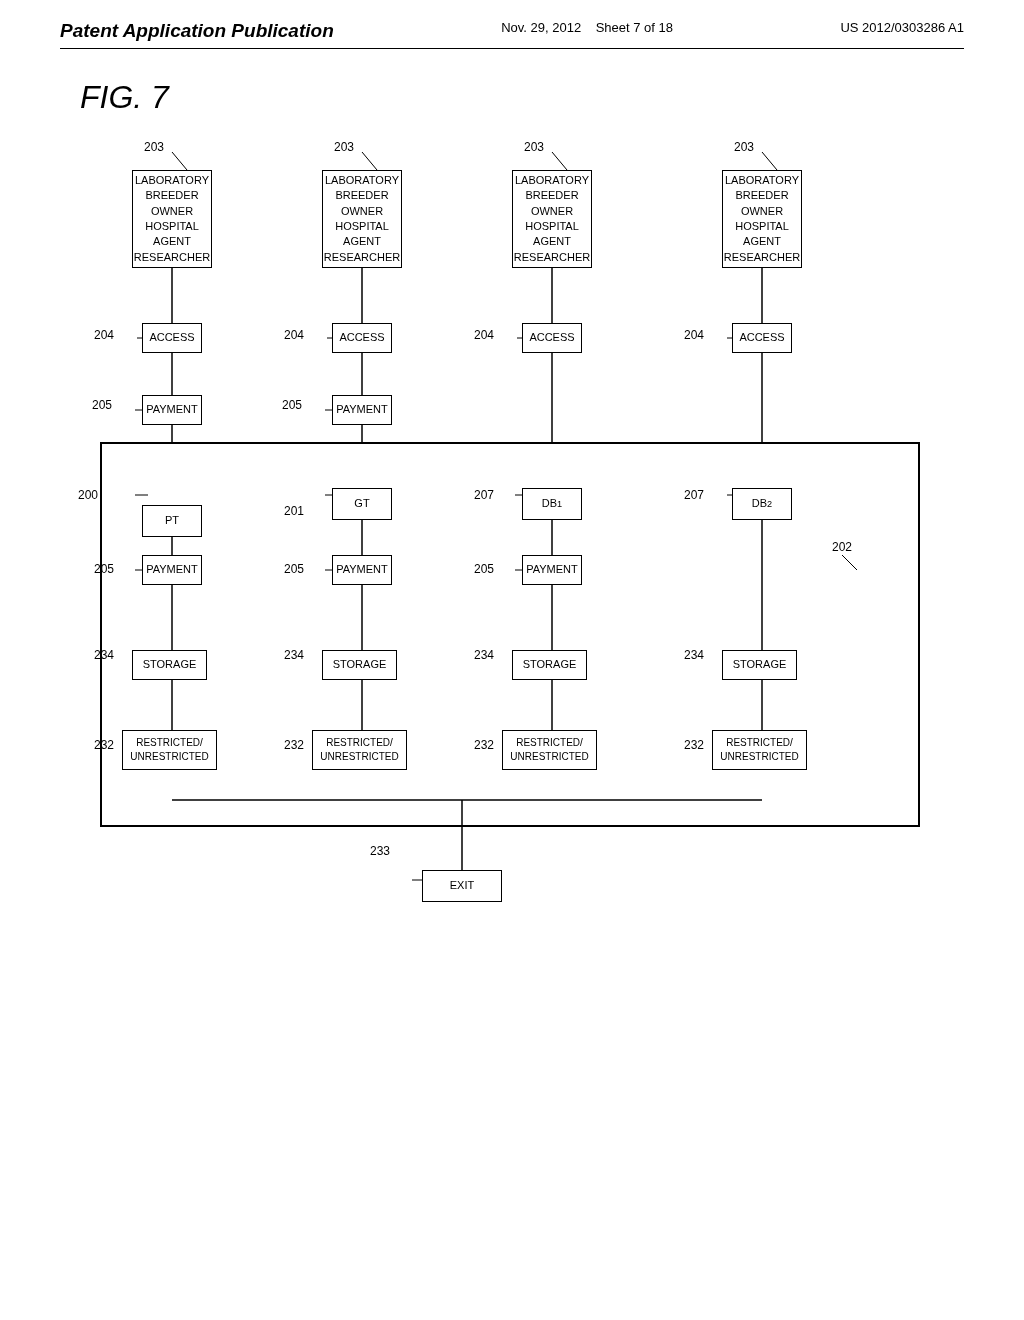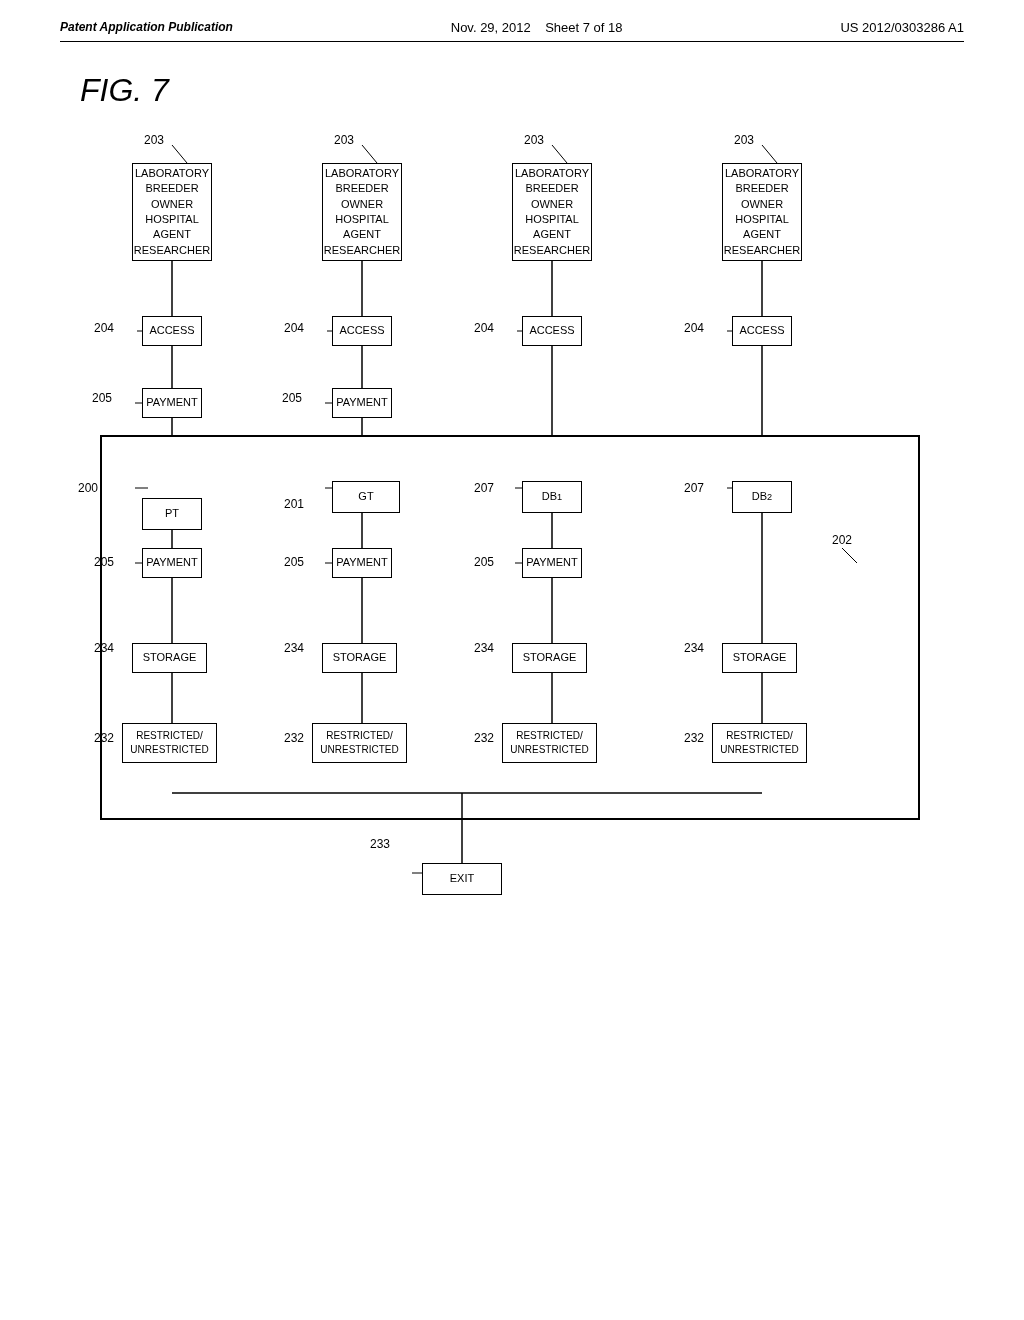--- a/index.html
+++ b/index.html
@@ -23,21 +23,21 @@
     .header {
       display: flex;
       justify-content: space-between;
       align-items: flex-start;
       border-bottom: 1px solid #000;
       padding-bottom: 6px;
       margin-bottom: 30px;
     }
     .header-left {
       font-weight: bold;
-      font-size: 12px;
+      font-size: 19px;
       font-style: italic;
     }
     .header-center {
       font-size: 13px;
       text-align: center;
     }
     .header-right {
       font-size: 13px;
       text-align: center;
     }
@@ -227,21 +227,21 @@
     <div class="ref-label" style="left:760px;top:400px;">202</div>
 
     <div class="ref-label" style="left:6px;top:348px;">200</div>
 
     <div class="ref-label" style="left:212px;top:348px;margin-top:16px;">201</div>
 
     <div class="ref-label" style="left:402px;top:348px;">207</div>
     <div class="ref-label" style="left:612px;top:348px;">207</div>
 
     <div class="box" style="left:70px;top:365px;width:60px;height:32px;">PT</div>
-    <div class="box" style="left:260px;top:348px;width:68px;height:32px;">GT</div>
+    <div class="box" style="left:260px;top:348px;width:60px;height:32px;">GT</div>
     <div class="box" style="left:450px;top:348px;width:60px;height:32px;">DB<sub>1</sub></div>
     <div class="box" style="left:660px;top:348px;width:60px;height:32px;">DB<sub>2</sub></div>
 
     <div class="ref-label" style="left:22px;top:422px;">205</div>
     <div class="ref-label" style="left:212px;top:422px;">205</div>
     <div class="ref-label" style="left:402px;top:422px;">205</div>
 
     <div class="box" style="left:70px;top:415px;width:60px;height:30px;">PAYMENT</div>
     <div class="box" style="left:260px;top:415px;width:60px;height:30px;">PAYMENT</div>
     <div class="box" style="left:450px;top:415px;width:60px;height:30px;">PAYMENT</div>

